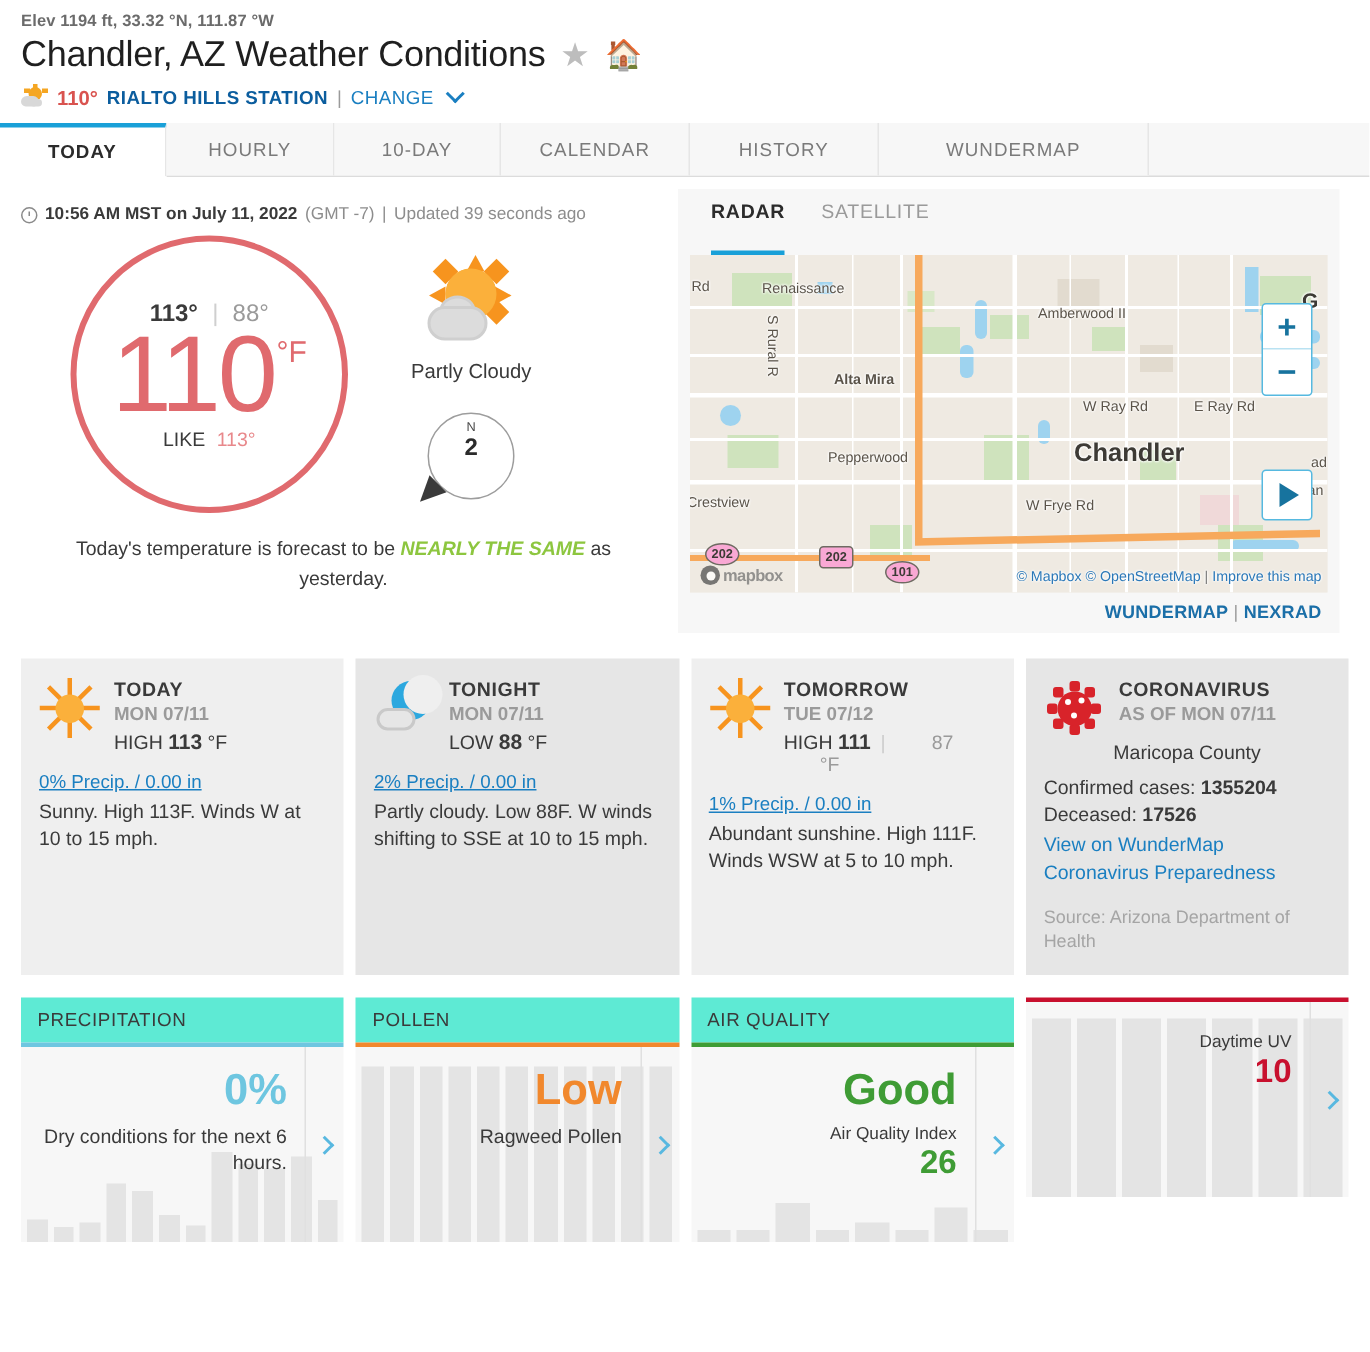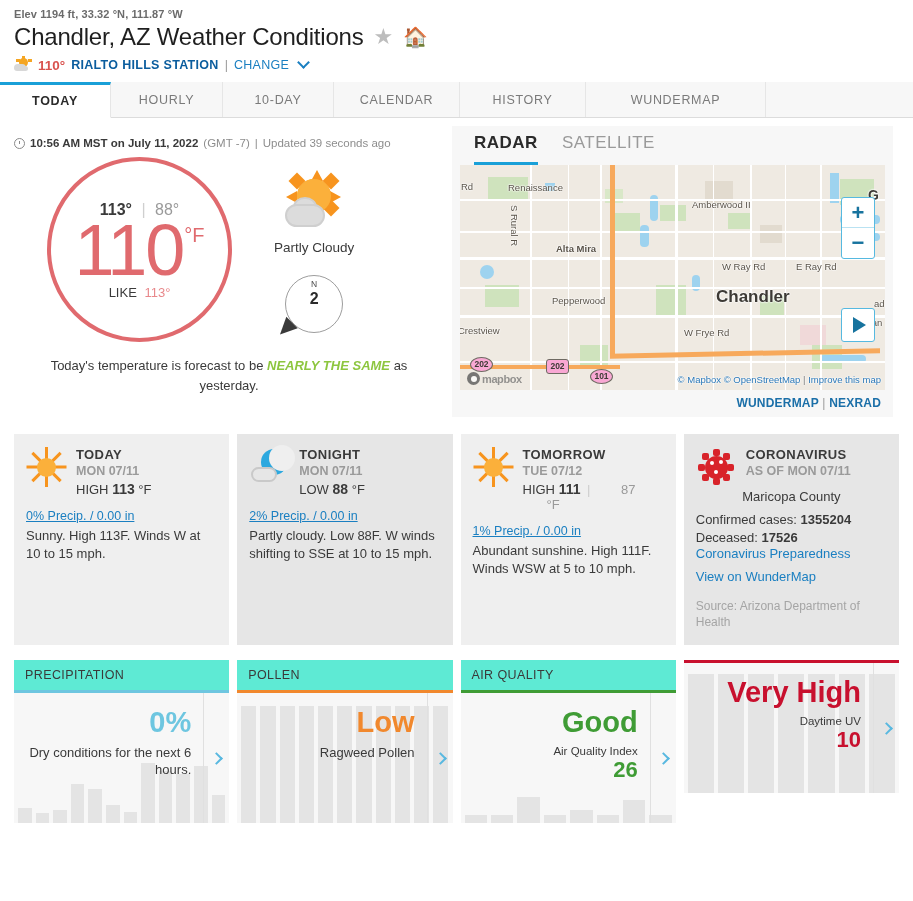--- a/index.html
+++ b/index.html
@@ -84,21 +84,21 @@
                     border-left:8px solid transparent; border-right:8px solid transparent;
                     border-bottom:17px solid #3a3a3a; transform:rotate(-135deg); }
 
   .forecast-note { text-align:center; font-size:13px; color:#3a3a3a; margin-top:14px;
                    padding:0 30px; line-height:1.5; }
   .forecast-note .em { color:#8dc63f; font-weight:bold; font-style:italic; }
 
   
   .map-box { background:#f7f7f7; padding:7px 8px 4px 8px; }
   .map-tabs { display:flex; gap:24px; padding-left:14px; }
-  .map-tab { font-size:17px; color:#9a9a9a; letter-spacing:.5px; padding-bottom:9px; }
+  .map-tab { font-size:13px; color:#9a9a9a; letter-spacing:.5px; padding-bottom:19px; }
   .map-tab.active { color:#2b2b2b; font-weight:bold; border-bottom:3px solid #19a0d8; }
   .map-canvas { position:relative; height:225px; background:#efeae3; overflow:hidden; }
   .mp-block { position:absolute; background:#e6e0d6; }
   .mp-green { position:absolute; background:#cfe3bd; }
   .mp-water { position:absolute; background:#9ed3ef; }
   .mp-road { position:absolute; background:#ffffff; }
   .mp-hwy { position:absolute; background:#f7a95c; }
   .mp-label { position:absolute; font-size:9.5px; color:#5a5349; white-space:nowrap;
               text-shadow:0 0 2px #fff,0 0 2px #fff,0 0 2px #fff; }
   .mp-label.big { font-size:14px; font-weight:bold; color:#3d3a35; }
@@ -460,22 +460,22 @@
       </div>
       <div class="fc-center">Maricopa County</div>
       <div class="fc-line" style="margin-top:8px;">
         <span>Confirmed cases:</span>
         <b>1355204</b>
       </div>
       <div class="fc-line">
         <span>Deceased:</span>
         <b>17526</b>
       </div>
+      <a class="fc-link" style="margin-top:4px;">View on WunderMap</a>
       <a class="fc-link">Coronavirus Preparedness</a>
-      <a class="fc-link" style="margin-top:4px;">View on WunderMap</a>
       <div class="fc-src">Source: Arizona Department of Health</div>
     </div>
   </div>
 
   <div class="panels">
 
     <div class="panel">
       <div class="p-head">
         <span>PRECIPITATION</span>
       </div>
@@ -567,21 +567,20 @@
         <div class="p-bars">
           <div class="p-bar" style="height:92%"></div>
             <div class="p-bar" style="height:92%"></div>
           <div class="p-bar" style="height:92%"></div>
             <div class="p-bar" style="height:92%"></div>
           <div class="p-bar" style="height:92%"></div>
             <div class="p-bar" style="height:92%"></div>
           <div class="p-bar" style="height:92%"></div>
         </div>
         <div class="p-inner">
-          <div class="p-value" style="color:#c8102e">Very High</div>
           <div class="p-small">Daytime UV</div>
           <div class="p-num" style="color:#c8102e">10</div>
         </div>
         <div class="p-arrow">
           <span class="p-chev"></span>
         </div>
       </div>
     </div>
   </div>
 </div>

